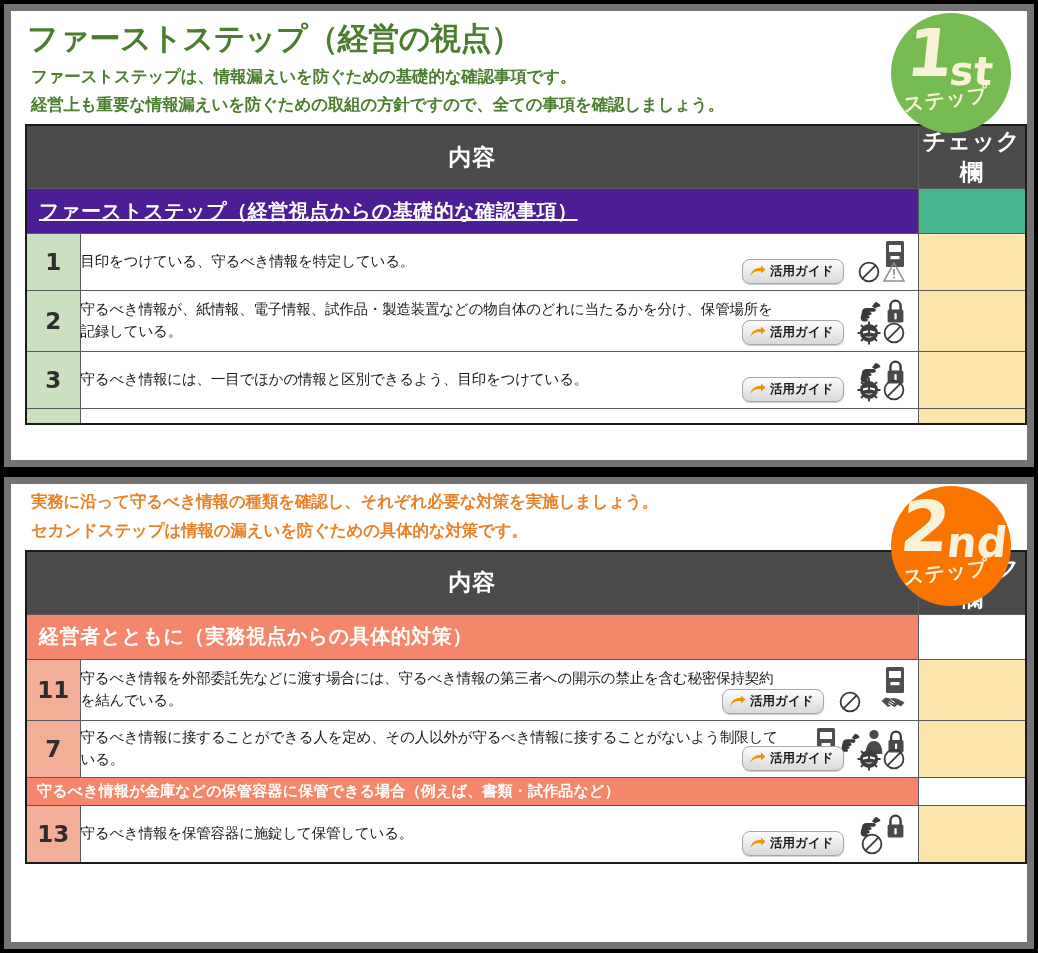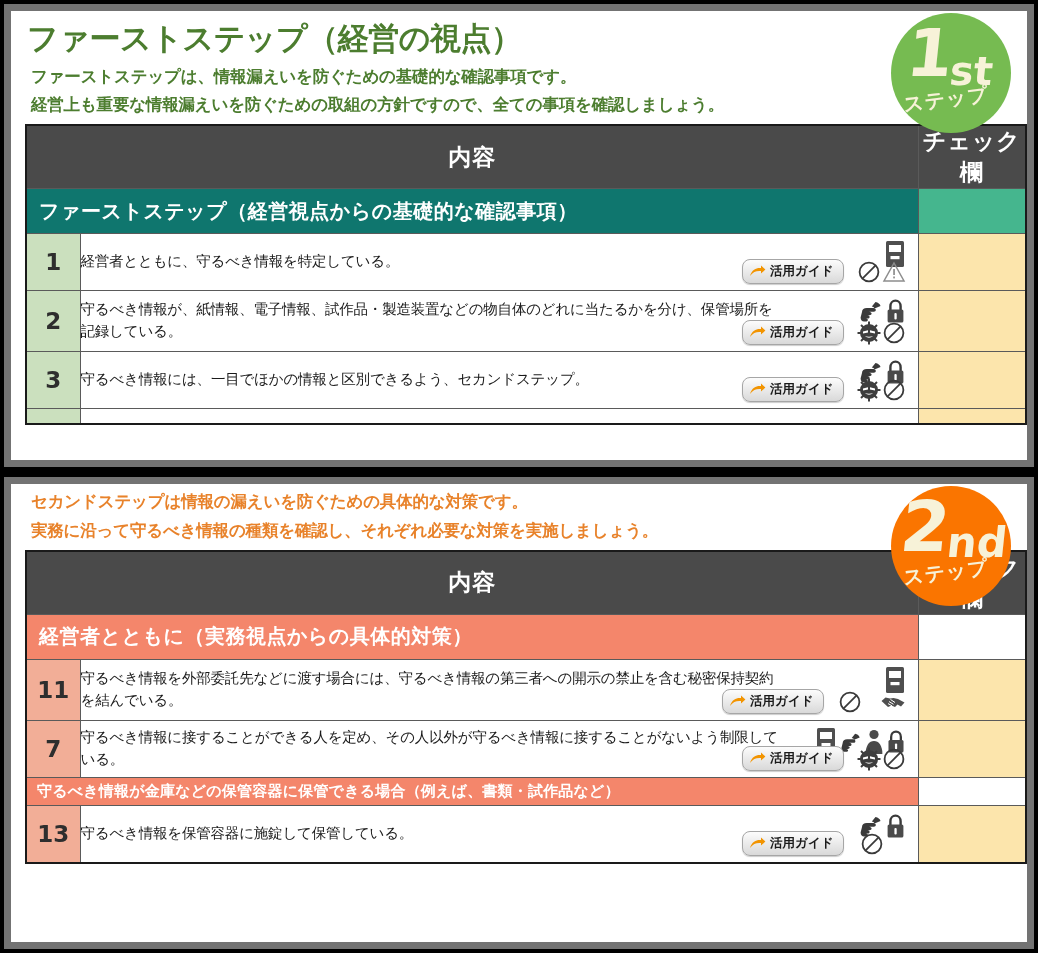--- a/index.html
+++ b/index.html
@@ -114,21 +114,21 @@
   thead th.th-num { border-right: 1px solid #5a5a5a; }
 
   tr.section-row td {
     font-size: 20px;
     font-weight: bold;
     color: #ffffff;
     height: 44px;
     padding-left: 12px;
     letter-spacing: 0.5px;
   }
-  .sec-green { background: #0f766e; }
+  .sec-green { background: #4c1d95; text-decoration: underline; }
   .sec-salmon { background: #f4866b; }
   tr.section-row td.sec-check-green  { background: #45b68e; }
   tr.section-row td.sec-check-salmon { background: #ffffff; }
 
   tr.sub-section td {
     font-size: 15px;
     font-weight: bold;
     color: #ffffff;
     height: 27px;
     padding-left: 10px;
@@ -249,21 +249,21 @@
         </thead>
         <tbody>
           <tr class="section-row">
             <td class="sec-green" colspan="2">ファーストステップ（経営視点からの基礎的な確認事項）</td>
             <td class="sec-check-green"></td>
           </tr>
 
           <tr>
             <td class="num g">1</td>
             <td class="body" style="height:56px;">
-              <div class="row-text">経営者とともに、守るべき情報を特定している。</div>
+              <div class="row-text">目印をつけている、守るべき情報を特定している。</div>
               <div class="icon-cluster">
                 <div class="icon-top">
                   <span class="ic">
                     <svg width="22" height="28" viewBox="0 0 22 28">
                         <rect x="2" y="1" width="18" height="26" rx="1.5" fill="#4f4f4f"></rect>
                         <rect x="5" y="5" width="12" height="7" fill="#ffffff"></rect>
                         <rect x="6.5" y="16" width="9" height="3.2" fill="#ffffff"></rect>
                       </svg>
                   </span>
                 </div>
@@ -346,21 +346,21 @@
                   <span>活用ガイド</span>
                 </button>
               </div>
             </td>
             <td class="check"></td>
           </tr>
 
           <tr>
             <td class="num g">3</td>
             <td class="body" style="height:56px;">
-              <div class="row-text">守るべき情報には、一目でほかの情報と区別できるよう、セカンドステップ。</div>
+              <div class="row-text">守るべき情報には、一目でほかの情報と区別できるよう、目印をつけている。</div>
               <div class="icon-cluster">
                 <div class="icon-top">
                   <span class="ic">
                     <svg width="25" height="26" viewBox="0 0 25 26">
                         <path d="M17.5 3 C20 3.5 22 5 22.5 7 L16.5 9.5 C16 8.3 15 7.6 13.8 7.5 Z" fill="#3a3a3a"></path>
                         <path d="M4 13 C4 10.5 6 9 8.8 9 L15.5 9 C17 9 17.8 10 17.8 11 C17.8 12 17 12.7 15.8 12.7 L11 12.7 C12.6 12.9 13.6 13.6 13.6 14.6 C13.6 15.6 12.7 16.3 11.3 16.3 L9.4 16.3 C10.8 16.5 11.6 17.1 11.6 18 C11.6 18.9 10.8 19.6 9.5 19.6 L8 19.6 C9.2 19.8 9.9 20.3 9.9 21.1 C9.9 22 9 22.6 7.7 22.6 L6 22.6 C4.2 22.6 2.6 21 2.6 18.6 Z" fill="#3a3a3a"></path>
                       </svg>
                   </span>
                   <span class="ic">
                     <svg width="21" height="27" viewBox="0 0 21 27">
@@ -415,22 +415,22 @@
         </tbody>
       </table>
 
     </div>
   </section>
 
   <section class="panel panel-2">
     <div class="panel-inner">
 
       <div class="head-block">
+        <div class="lead orange-text">実務に沿って守るべき情報の種類を確認し、それぞれ必要な対策を実施しましょう。</div>
         <div class="lead orange-text">セカンドステップは情報の漏えいを防ぐための具体的な対策です。</div>
-        <div class="lead orange-text">実務に沿って守るべき情報の種類を確認し、それぞれ必要な対策を実施しましょう。</div>
 
         <div class="badge badge-2">
           <span class="num big">2</span>
           <span class="num sfx">nd</span>
           <span class="num jp">ステップ</span>
         </div>
       </div>
 
       <table class="sheet">
         <colgroup>

